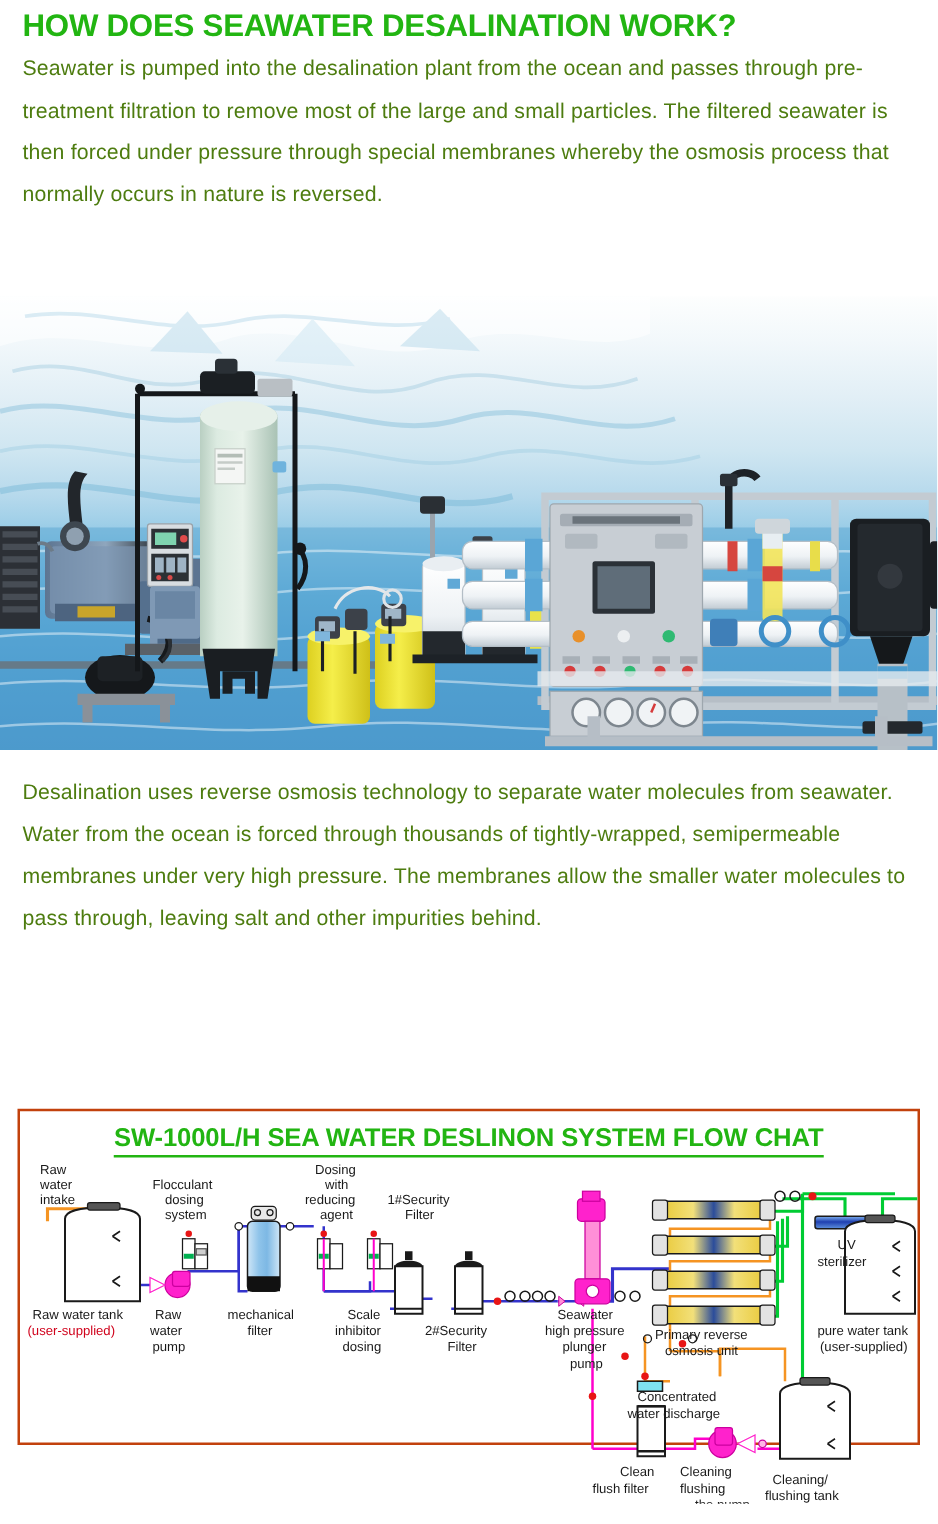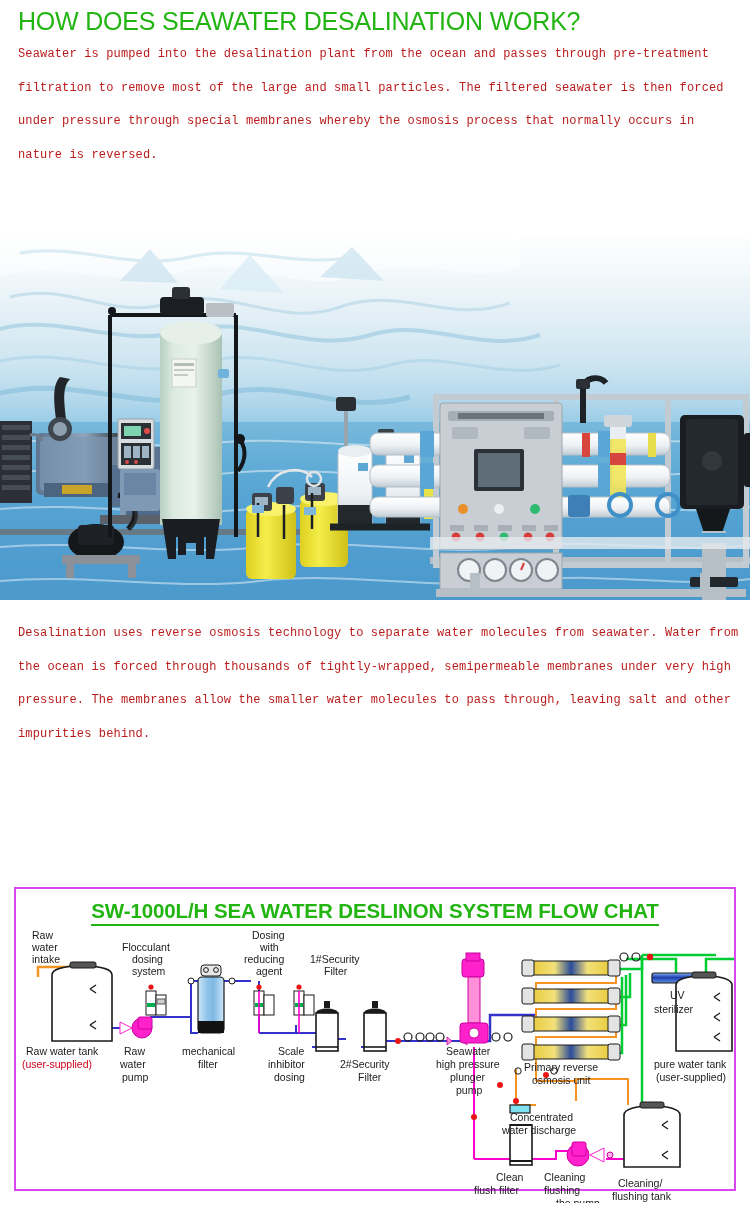--- a/index.html
+++ b/index.html
@@ -7,32 +7,31 @@
     margin: 0; padding: 0;
     width: 750px; height: 1219px;
     background: #ffffff;
     font-family: "Liberation Sans", sans-serif;
   }
   .page { position: relative; width: 750px; height: 1219px; overflow: hidden; background:#fff; }
 
   
   .section-heading {
     color: #22b512;
-    font-weight: normal;
+    font-weight: bold;
     font-size: 25px;
     letter-spacing: -0.2px;
     line-height: 1.05;
     white-space: nowrap;
   }
   .body-copy {
-    color: #b91c1c;
-    font-size: 12px;
+    color: #4d7c0f;
+    font-size: 17px;
     line-height: 33.5px;
     letter-spacing: 0.15px;
-    font-family: Liberation Mono, monospace;
   }
 
   #block-one { position: absolute; left: 18px; top: 8px; width: 726px; }
   #block-one .section-heading { margin: 0 0 4px 0; }
   #block-one .body-copy { width: 716px; }
 
   #block-two { position: absolute; left: 18px; top: 617px; width: 726px; }
   #block-two .section-heading { margin: 0 0 4px 0; }
   #block-two .body-copy { width: 722px; }
 
@@ -43,22 +42,22 @@
     background: linear-gradient(to bottom,
         #fdfefe 0%, #f2f8fb 10%, #e2eff6 22%,
         #cfe6f1 34%, #b6d9ec 44%, #9fcfe8 50%,
         #7cbde2 57%, #5aa9d8 66%, #4a9cd2 74%,
         #3f92cc 84%, #3a8cc8 92%, #3787c4 100%);
   }
   .photo svg { position:absolute; left:0; top:0; }
 
   
   .flow-panel {
-    position: absolute; left: 14px; top: 887px; width: 722px; height: 304px;
-    border: 2px solid #d946ef; background: #ffffff;
+    position: absolute; left: 14px; top: 887px; width: 722px; height: 269px;
+    border: 2px solid #c2410c; background: #ffffff;
   }
   .flow-title {
     position: absolute; left: 0; top: 10px; width: 100%;
     text-align: center;
     color: #22b512; font-weight: bold; font-size: 20.5px;
     letter-spacing: -0.1px;
   }
   .flow-title span { border-bottom: 2px solid #22b512; padding-bottom: 2px; }
   .flow-svg { position: absolute; left: 0; top: 40px; }
 

